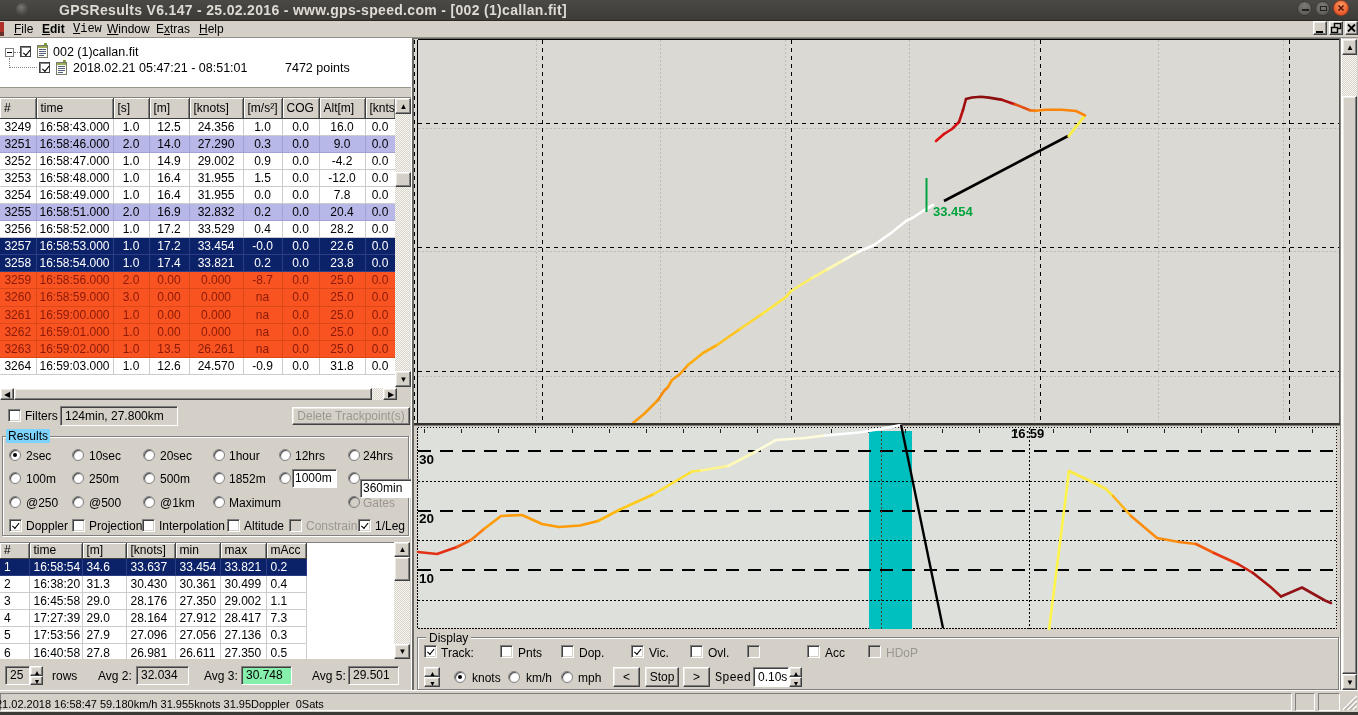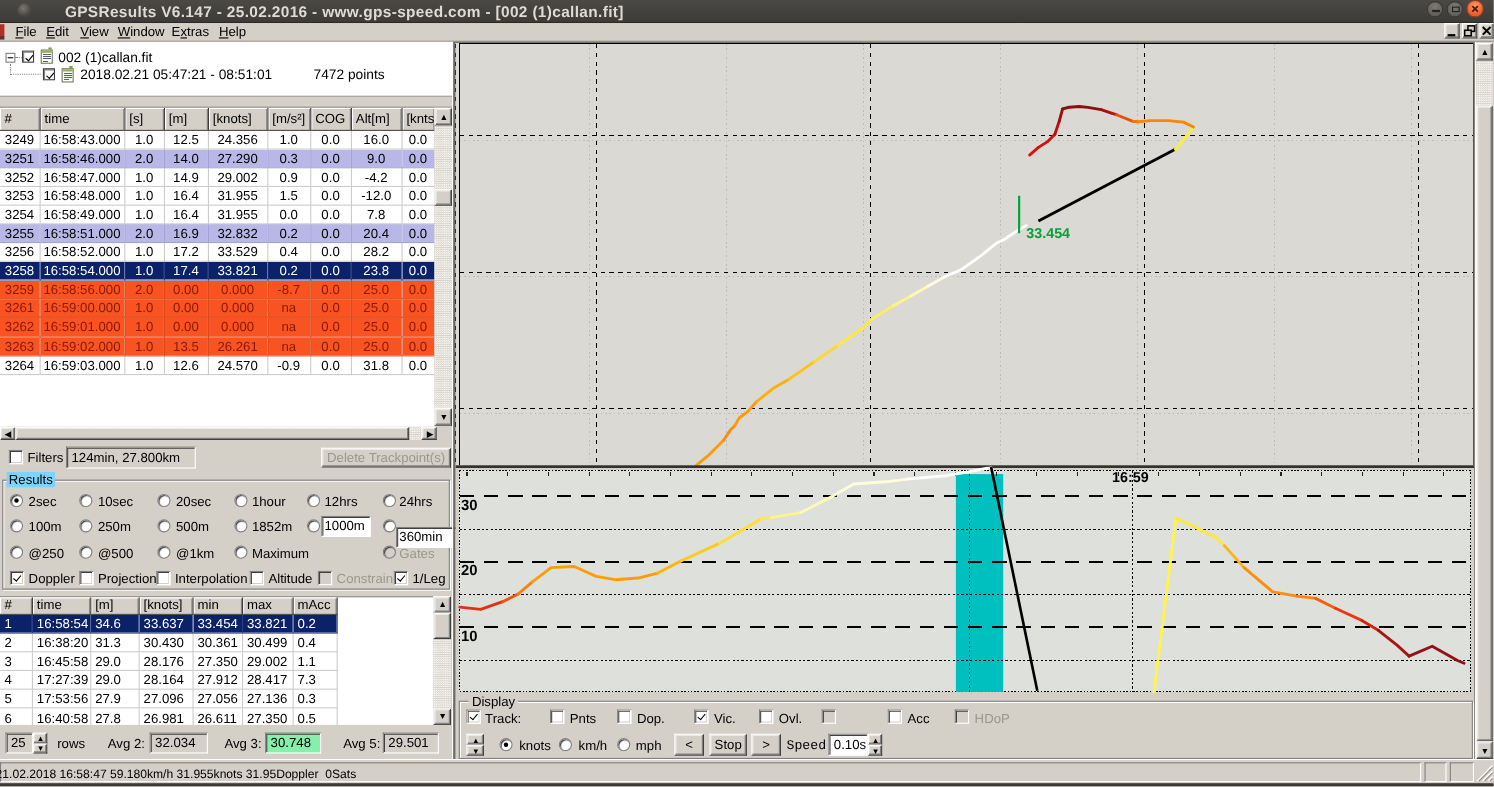--- a/index.html
+++ b/index.html
@@ -34,22 +34,22 @@
       <svg width="14" height="14" style="position:absolute;left:0;top:0">
         <path d="M4.5 4.5 L9.5 9.5 M9.5 4.5 L4.5 9.5" stroke="#571605" stroke-width="1.6"></path>
       </svg>
     </div>
 </div>
 
 <div class="abs" style="left:0;top:21px;width:1358px;height:17px;background:#d4d0c8;border-bottom:1px solid #928f88;">
  <div class="abs" style="left:0;top:1px;width:4px;height:10px;background:#b03028;"></div>
     <div class="abs" style="left:0;top:11px;width:4px;height:4px;background:#6a2f28;"></div>
  <div class="lbl" style="left:14px;top:1px;"><u>F</u>ile</div>
- <div class="lbl" style="left:42px;top:1px;"><u>E</u>dit</div>
- <div class="lbl" style="left:73px;top:1px;"><u>V</u>iew</div>
+ <div class="lbl" style="left:42px;top:1px;font-weight:bold;"><u>E</u>dit</div>
+ <div class="lbl" style="left:73px;top:1px;font-family:Liberation Mono, monospace;"><u>V</u>iew</div>
  <div class="lbl" style="left:107px;top:1px;"><u>W</u>indow</div>
  <div class="lbl" style="left:156px;top:1px;">E<u>x</u>tras</div>
  <div class="lbl" style="left:199px;top:1px;"><u>H</u>elp</div>
  <div class="btn" style="left:1313px;top:0px;width:14px;height:14px;">
       <div class="abs" style="left:2px;top:9px;width:7px;height:2px;background:#000;"></div>
     </div>
  <div class="btn" style="left:1329px;top:0px;width:14px;height:14px;">
       <svg width="12" height="12" style="position:absolute;left:0;top:0">
         <rect x="4.5" y="1.5" width="6" height="5" fill="none" stroke="#000" stroke-width="1.4"></rect>
         <rect x="1.5" y="5.5" width="6" height="5" fill="#d4d0c8" stroke="#000" stroke-width="1.4"></rect>
@@ -186,37 +186,59 @@
           <td>16:58:52.000</td>
           <td>1.0</td>
           <td>17.2</td>
           <td>33.529</td>
           <td>0.4</td>
           <td>0.0</td>
           <td>28.2</td>
           <td>0.0</td>
         </tr>
 <tr class="rn">
+          <td>3257</td>
+          <td>16:58:53.000</td>
+          <td>1.0</td>
+          <td>17.2</td>
+          <td>33.454</td>
+          <td>-0.0</td>
+          <td>0.0</td>
+          <td>22.6</td>
+          <td>0.0</td>
+        </tr>
+<tr class="rn">
           <td>3258</td>
           <td>16:58:54.000</td>
           <td>1.0</td>
           <td>17.4</td>
           <td>33.821</td>
           <td>0.2</td>
           <td>0.0</td>
           <td>23.8</td>
           <td>0.0</td>
         </tr>
 <tr class="ro">
           <td>3259</td>
           <td>16:58:56.000</td>
           <td>2.0</td>
           <td>0.00</td>
           <td>0.000</td>
           <td>-8.7</td>
+          <td>0.0</td>
+          <td>25.0</td>
+          <td>0.0</td>
+        </tr>
+<tr class="ro">
+          <td>3260</td>
+          <td>16:58:59.000</td>
+          <td>3.0</td>
+          <td>0.00</td>
+          <td>0.000</td>
+          <td>na</td>
           <td>0.0</td>
           <td>25.0</td>
           <td>0.0</td>
         </tr>
 <tr class="ro">
           <td>3261</td>
           <td>16:59:00.000</td>
           <td>1.0</td>
           <td>0.00</td>
           <td>0.000</td>

